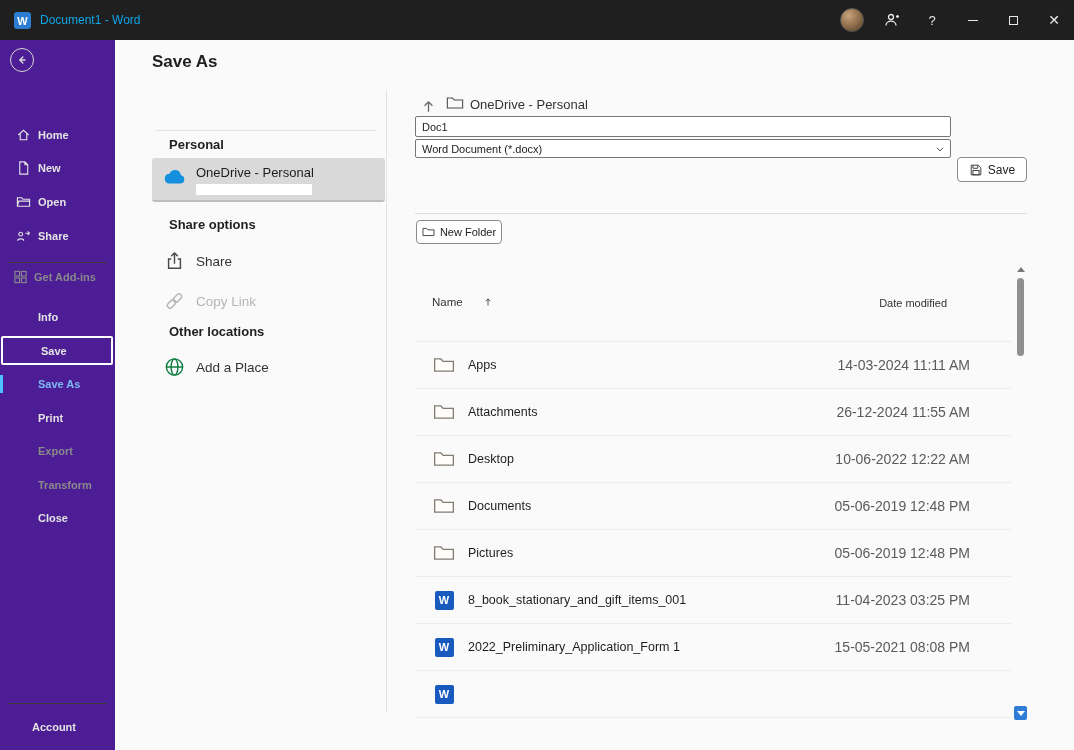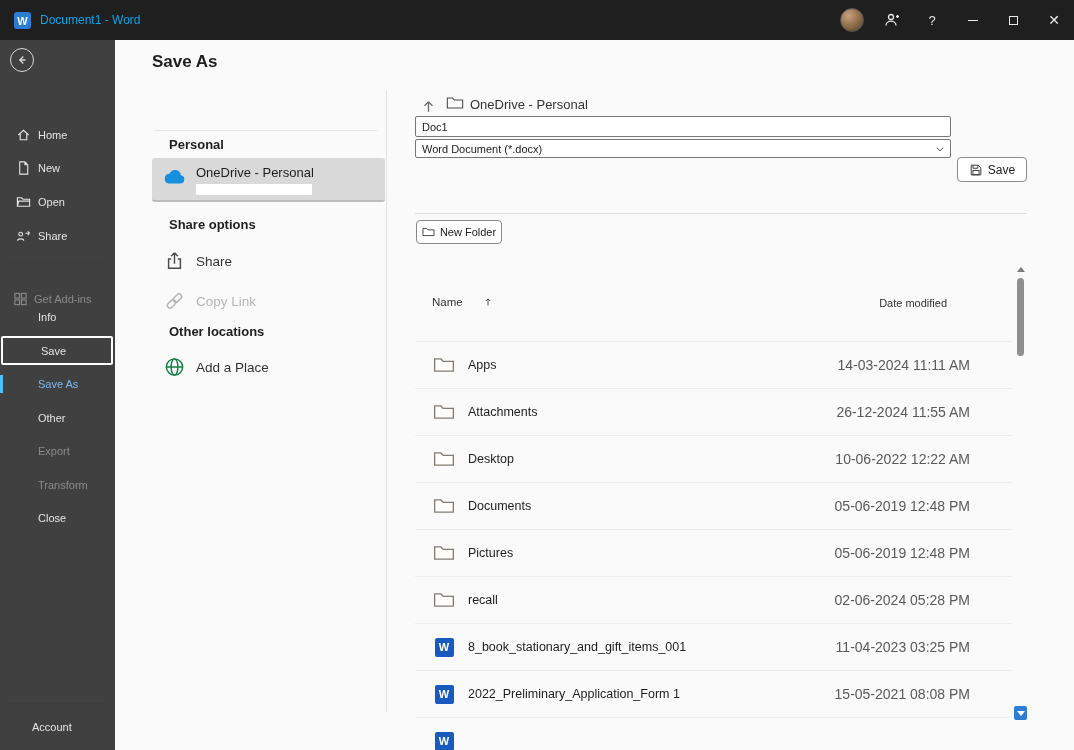--- a/index.html
+++ b/index.html
@@ -21,21 +21,21 @@
             font-family:"Liberation Sans", sans-serif; cursor:default; }
   .tb-contact { left:872px; }
   .tb-help { left:912px; }
   .tb-min { left:953px; }
   .tb-max { left:993px; }
   .tb-close { left:1034px; font-size:14px; }
   .min-line { width:10px; height:1px; background:#e8e8e8; display:block; }
   .max-rect { width:9px; height:9px; border:1px solid #e8e8e8; display:block; }
 
   
-  .sidebar { position:absolute; left:0; top:40px; width:115px; height:710px; background:#404040; }
+  .sidebar { position:absolute; left:0; top:40px; width:115px; height:710px; background:#4c1d95;font-weight:bold; }
   .back-btn { position:absolute; left:10px; top:8px; width:24px; height:24px; border-radius:50%;
               border:1.6px solid #d8d8d8; background:transparent; color:#d8d8d8;
               display:flex; align-items:center; justify-content:center; }
   .nav-item { position:absolute; left:0; width:115px; height:26px; color:#e3e3e3; }
   .nav-ic { position:absolute; left:16px; top:50%; transform:translateY(-50%); display:flex; color:inherit; }
   .nav-lb { position:absolute; left:38px; top:50%; transform:translateY(-50%); font-size:11px; white-space:nowrap; }
   .nav-item.addins .nav-ic { left:13px; }
   .nav-item.addins .nav-lb { left:34px; }
   .nav-item.bottom .nav-lb { left:32px; }
   .nav-item.dim { color:#8a8a8a; }
@@ -171,21 +171,21 @@
         <svg width="15" height="15" viewBox="0 0 16 16" fill="none" stroke="currentColor" stroke-width="1.2">
             <circle cx="5" cy="6" r="2"></circle>
             <path d="M1.8 13c0-2.6 6.4-2.6 6.4 0M10 5h4.5M14.5 5 12.5 3M14.5 5l-2 2"></path>
           </svg>
       </span>
       <span class="nav-lb">Share</span>
     </div>
 
     <div class="side-div" style="top:222px"></div>
 
-    <div class="nav-item addins dim" style="top:246px">
+    <div class="nav-item addins dim" style="top:224px">
       <span class="nav-ic">
         <svg width="15" height="15" viewBox="0 0 16 16" fill="none" stroke="currentColor" stroke-width="1.2">
             <rect x="2" y="2" width="5" height="5"></rect>
             <rect x="9" y="2" width="5" height="5"></rect>
             <rect x="2" y="9" width="5" height="5"></rect>
             <rect x="9" y="9" width="5" height="5"></rect>
           </svg>
       </span>
       <span class="nav-lb">Get Add-ins</span>
     </div>
@@ -193,21 +193,21 @@
       <span class="nav-lb">Info</span>
     </div>
     <div class="nav-item focused" style="top:296px;height:29px">
       <span class="nav-lb">Save</span>
     </div>
     <div class="nav-item selected" style="top:331px">
       <span class="sel-bar"></span>
       <span class="nav-lb">Save As</span>
     </div>
     <div class="nav-item" style="top:365px">
-      <span class="nav-lb">Other</span>
+      <span class="nav-lb">Print</span>
     </div>
     <div class="nav-item dim" style="top:398px">
       <span class="nav-lb">Export</span>
     </div>
     <div class="nav-item dim" style="top:432px">
       <span class="nav-lb">Transform</span>
     </div>
     <div class="nav-item" style="top:465px">
       <span class="nav-lb">Close</span>
     </div>
@@ -367,29 +367,20 @@
     <div class="file-row">
       <span class="f-ic">
           <svg width="22" height="18" viewBox="0 0 20 16" fill="#fffefb" stroke="#837c73" stroke-width="1.2">
             <path d="M1.5 13.5V2.5h5.7l2 2.2h9.3v8.8z"></path>
           </svg>
         </span>
       <span class="f-name">Pictures</span>
       <span class="f-date">05-06-2019 12:48 PM</span>
     </div>
 
-    <div class="file-row">
-      <span class="f-ic">
-          <svg width="22" height="18" viewBox="0 0 20 16" fill="#fffefb" stroke="#837c73" stroke-width="1.2">
-            <path d="M1.5 13.5V2.5h5.7l2 2.2h9.3v8.8z"></path>
-          </svg>
-        </span>
-      <span class="f-name">recall</span>
-      <span class="f-date">02-06-2024 05:28 PM</span>
-    </div>
 
     <div class="file-row">
       <span class="f-ic">
           <span class="w-badge">W</span>
         </span>
       <span class="f-name">8_book_stationary_and_gift_items_001</span>
       <span class="f-date">11-04-2023 03:25 PM</span>
     </div>
 
     <div class="file-row">

